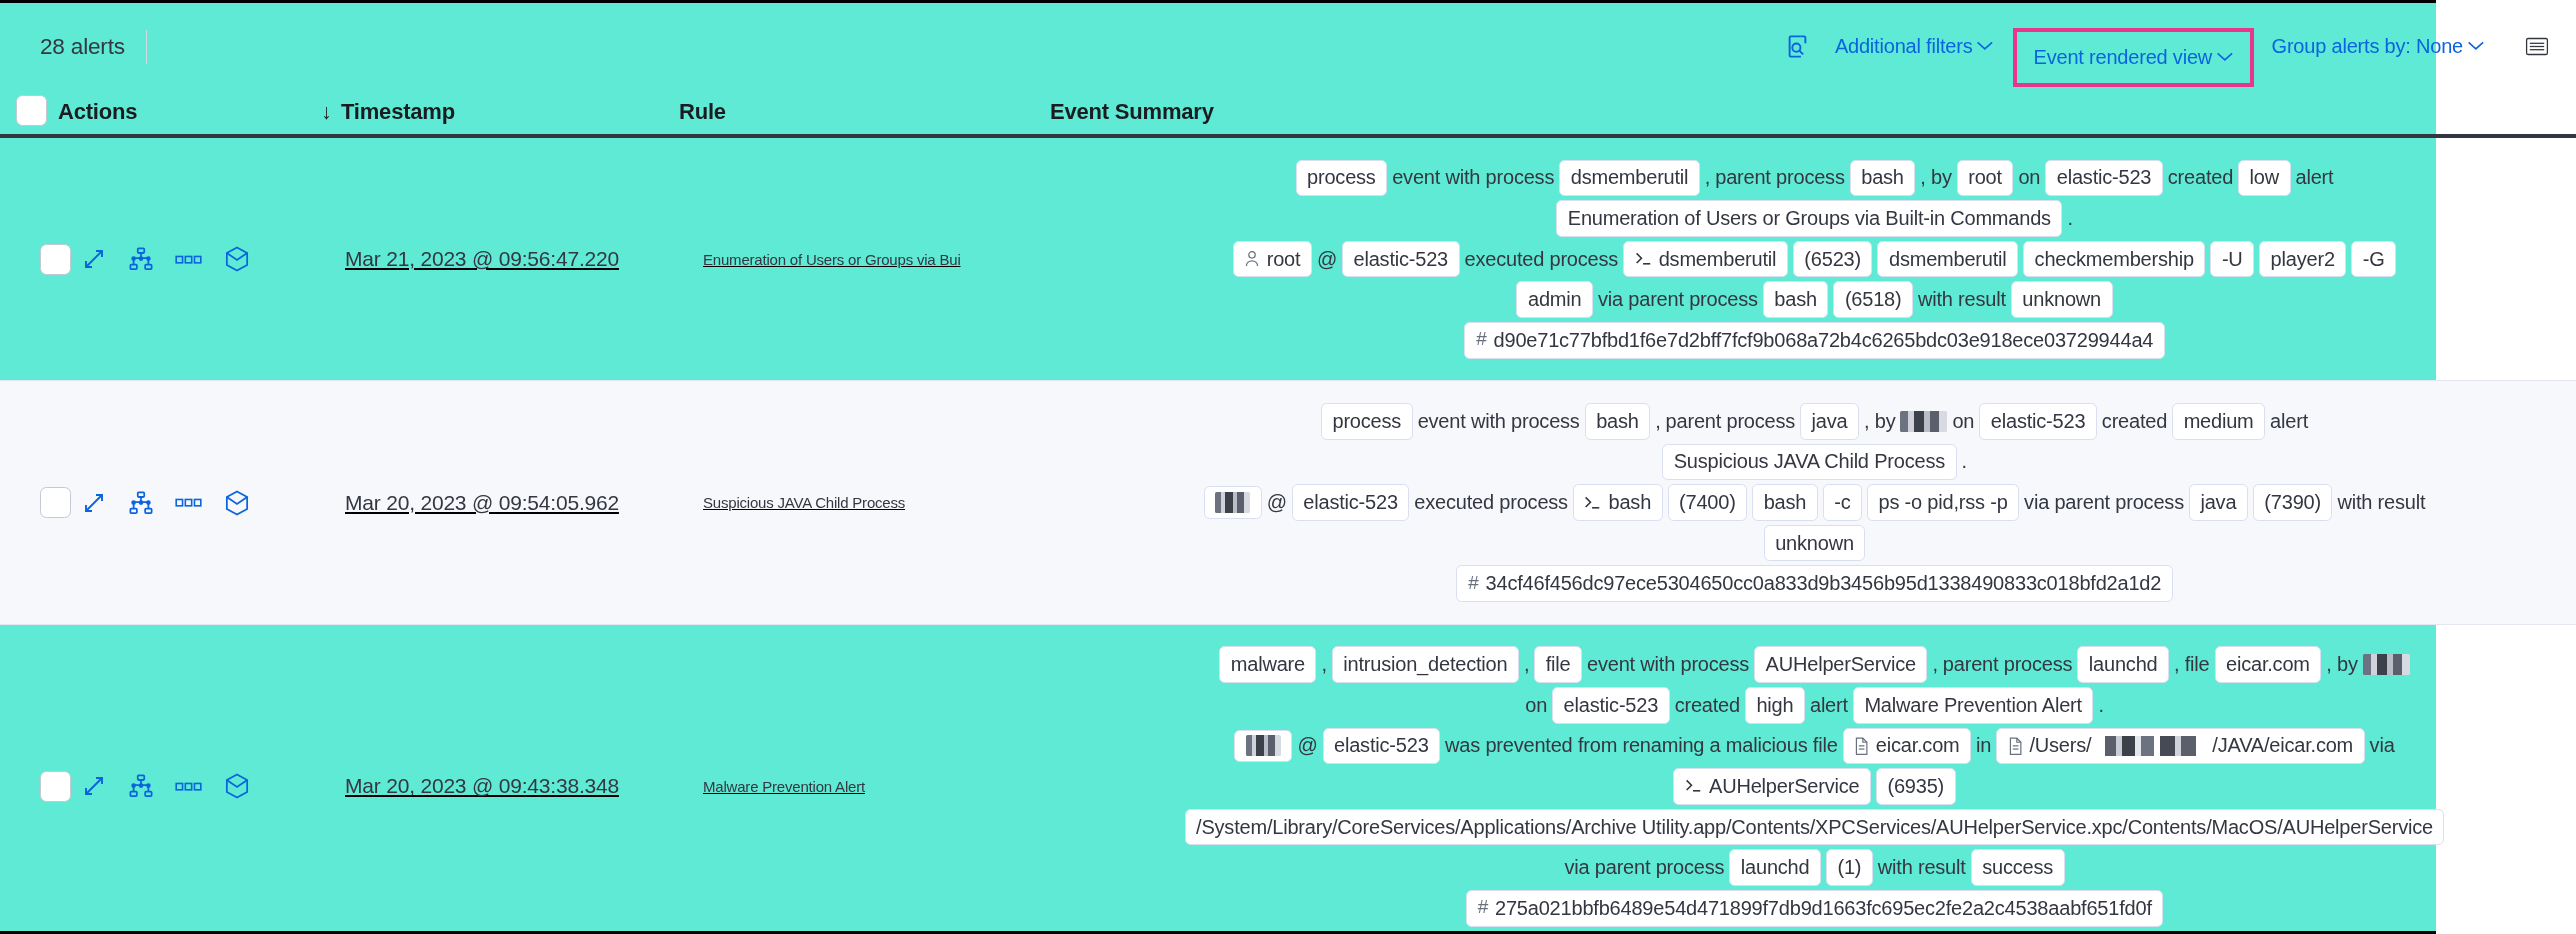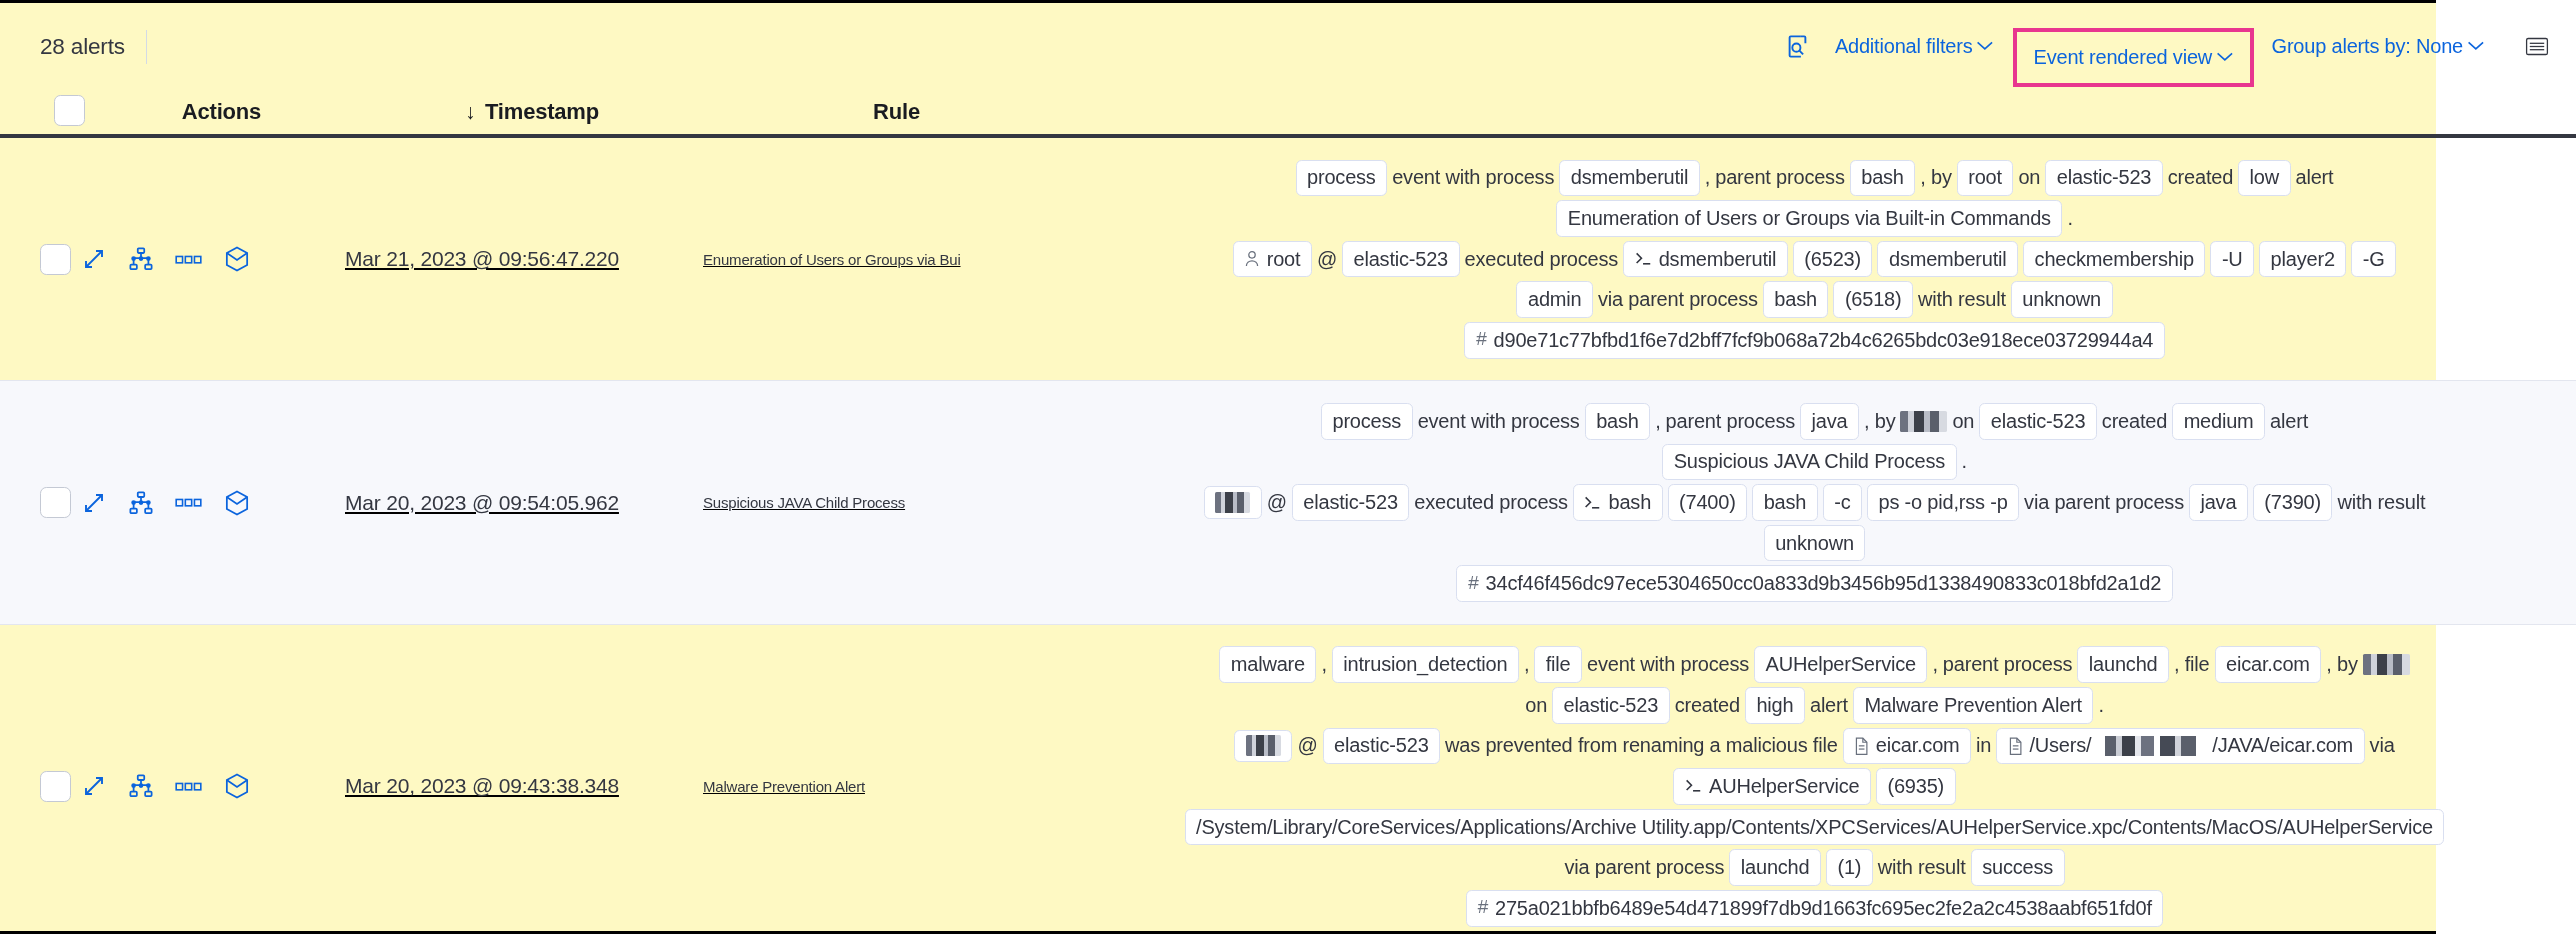--- a/index.html
+++ b/index.html
@@ -9,21 +9,21 @@
     font-family: "Liberation Sans", sans-serif;
   }
   body {
     width: 2576px; height: 934px;
     position: relative;
     overflow: hidden;
   }
   .page {
     width: 2436px; height: 934px;
     position: relative;
-    background: #fef9c3;
+    background: #5eead4;
     border-top: 3.2px solid #000;
     border-bottom: 3.2px solid #000;
   }
 
   
   .toolbar {
     position: absolute;
     left: 0; top: 0;
     width: 2576px; height: 87px;
     display: flex;
@@ -81,23 +81,22 @@
   
   .table {
     position: absolute;
     top: 87px; left: 0;
     width: 2576px;
   }
   .thead {
     display: flex;
     align-items: center;
     height: 48px;
-    padding-left: 48px;
+    padding-left: 16px;
     border-bottom: 4px solid #343741;
-    text-align: center;
   }
   .th {
     font-size: 22px;
     font-weight: bold;
     color: #1a1c21;
     letter-spacing: -0.2px;
   }
   .col-check { width: 42px; flex: 0 0 42px; }
   .col-actions { width: 263px; flex: 0 0 263px; }
   .col-timestamp { width: 358px; flex: 0 0 358px; }
@@ -287,20 +286,21 @@
 
     <div class="thead">
       <div class="col-check">
         <span class="checkbox"></span>
       </div>
       <div class="col-actions th">Actions</div>
       <div class="col-timestamp th">
         <span class="sort-arrow">↓</span><span>Timestamp</span>
       </div>
       <div class="col-rule th">Rule</div>
+      <div class="col-summary th">Event Summary</div>
     </div>
 
     <div id="rows-container">
         <div class="row">
           <div class="col-check row-cell">
             <span class="checkbox"></span>
           </div>
           <div class="col-actions row-cell">
             <div class="actions-icons">
               <span class="act-ico">

